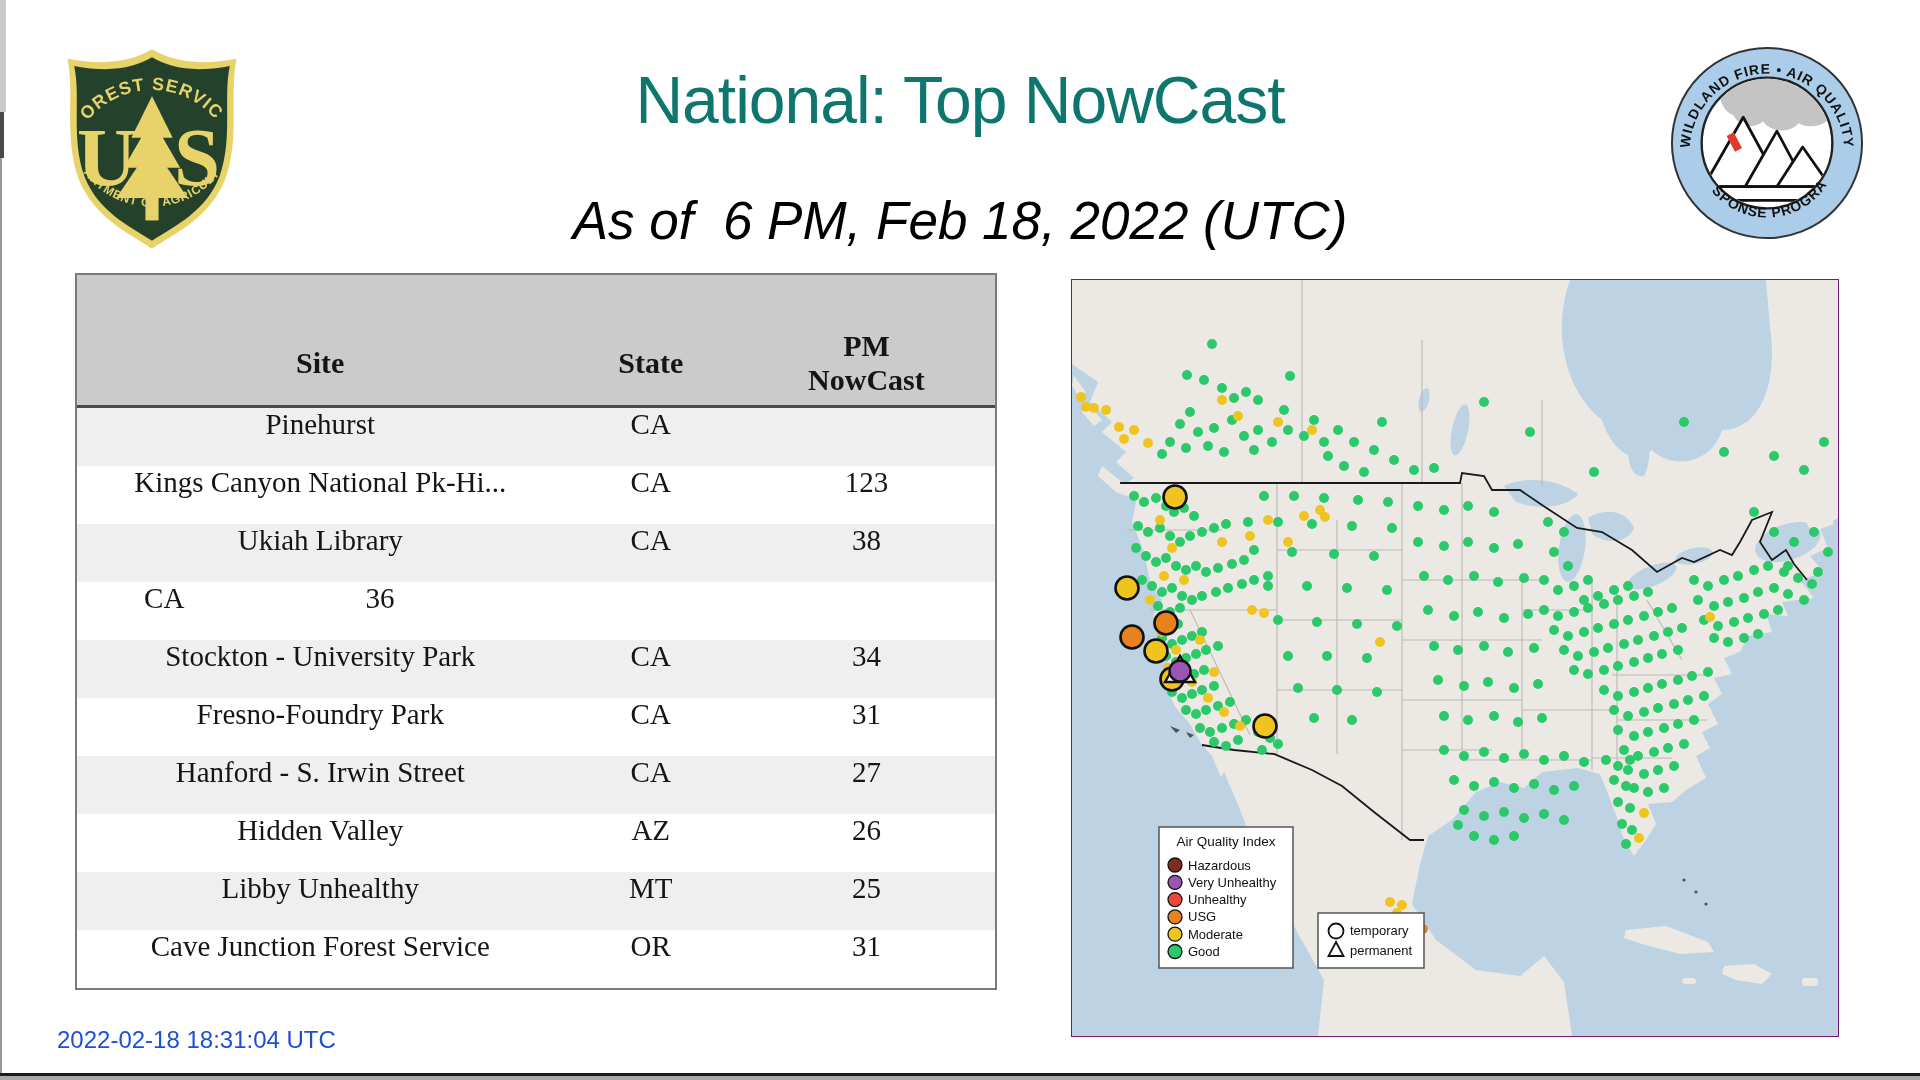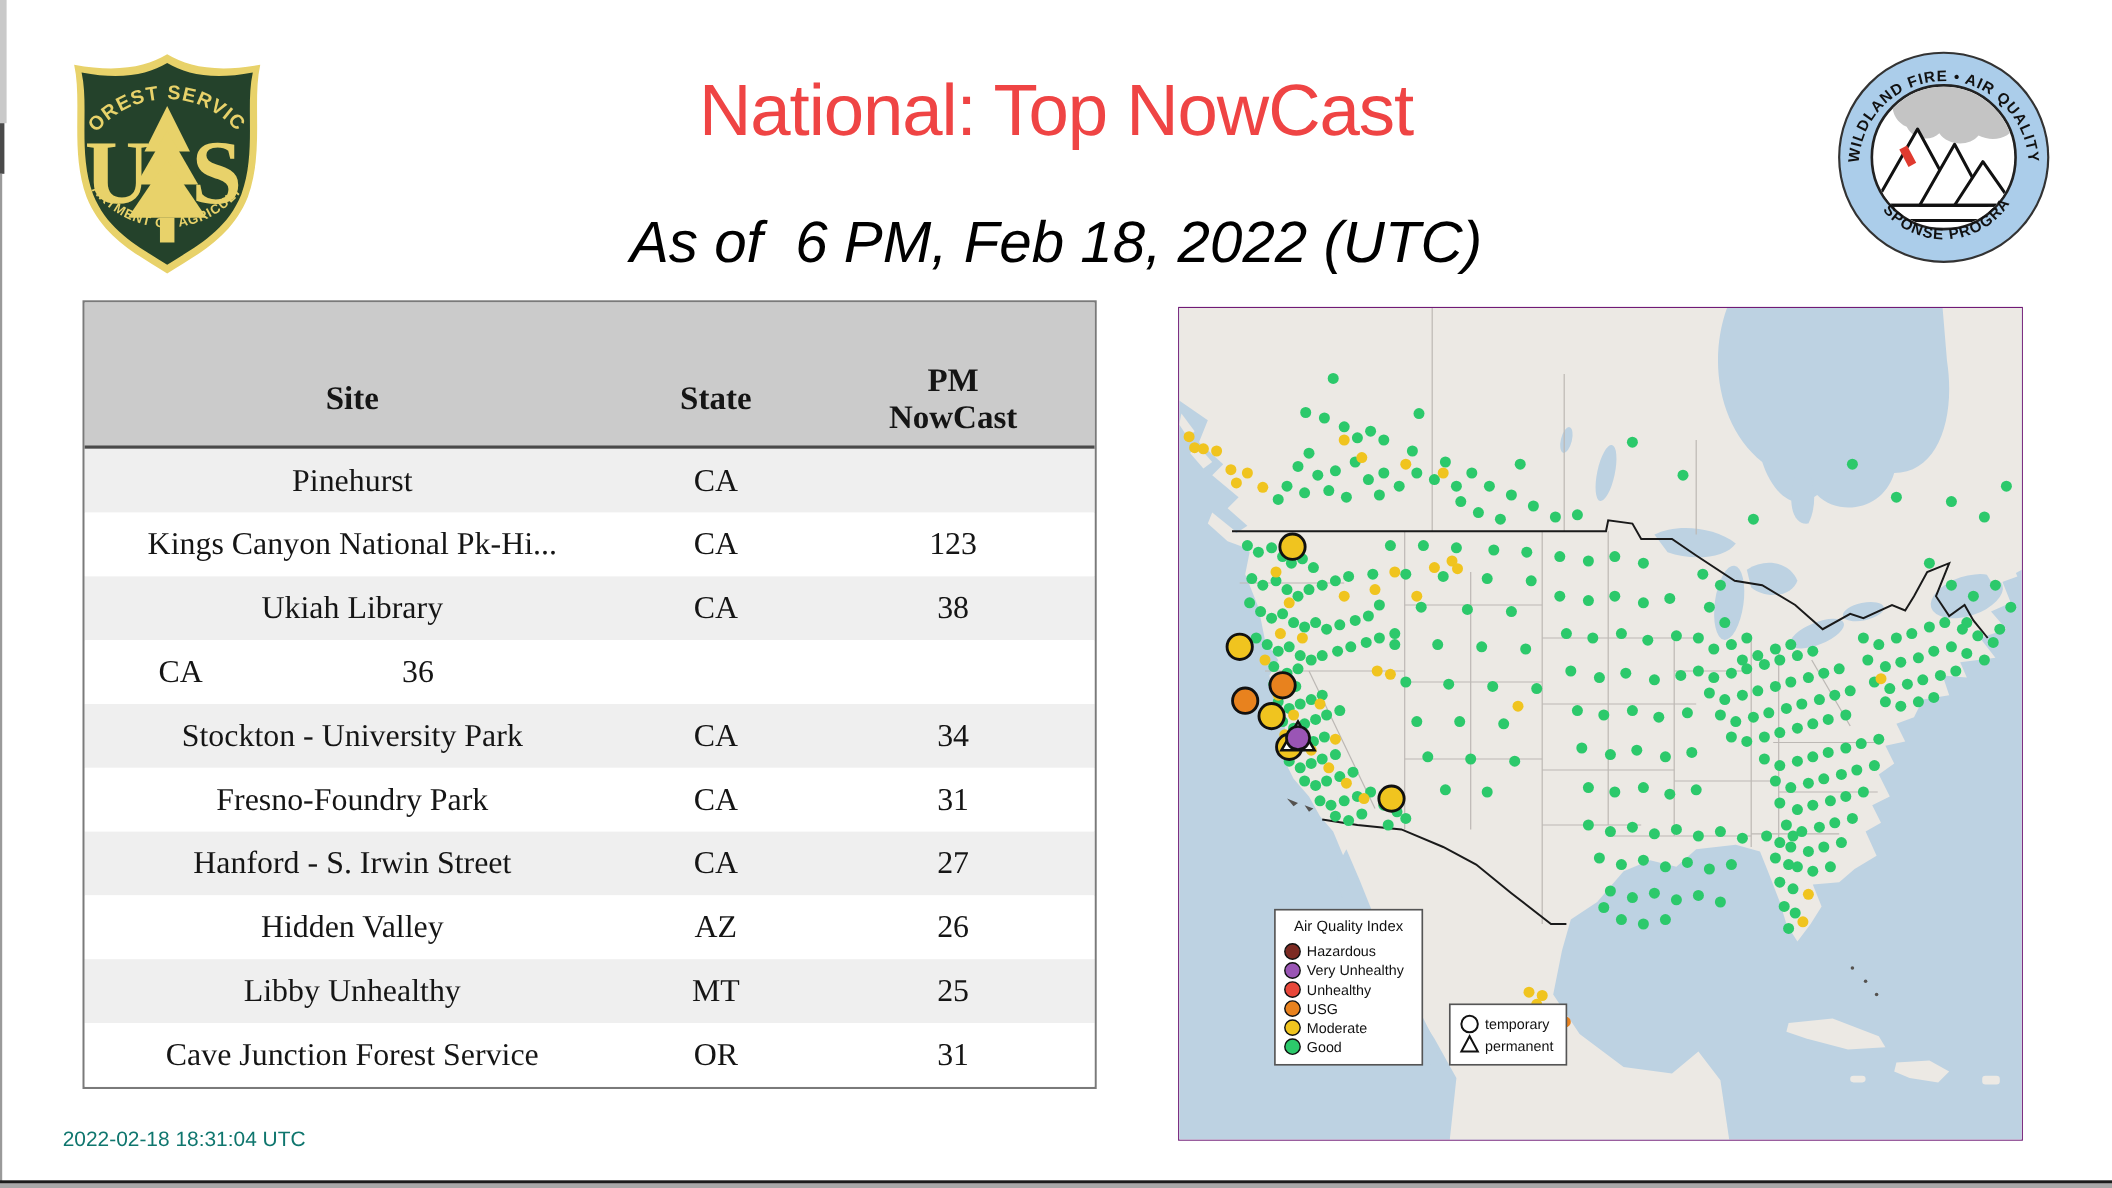--- a/index.html
+++ b/index.html
@@ -6,43 +6,43 @@
   .page{position:relative;width:1920px;height:1080px;background:#fff;overflow:hidden;
         font-family:"Liberation Sans",sans-serif;}
   
   .edge-left-light{position:absolute;left:0;top:0;width:6px;height:112px;background:#c9c9c9;}
   .edge-left-dark{position:absolute;left:0;top:112px;width:4px;height:46px;background:#4a4a4a;}
   .edge-left-thin{position:absolute;left:0;top:158px;width:2px;height:917px;background:#9a9a9a;}
   .edge-bottom-line{position:absolute;left:0;top:1073px;width:1920px;height:3px;background:#1c1c1c;}
   .edge-bottom-gray{position:absolute;left:0;top:1076px;width:1920px;height:4px;background:#a8a8a8;}
 
   .title{position:absolute;left:0;right:0;top:62px;text-align:center;
-         font-size:66px;color:#ef4444;letter-spacing:-1px;}
+         font-size:66px;color:#0f766e;letter-spacing:-1px;}
   .subtitle{position:absolute;left:0;right:0;top:190px;text-align:center;
          font-size:53px;color:#000;white-space:pre;font-style:italic;}
 
   .fs-logo{position:absolute;left:58px;top:42px;width:188px;height:214px;}
   .wf-logo{position:absolute;left:1668px;top:44px;width:198px;height:198px;}
 
   
   .nowtable{position:absolute;left:75px;top:273px;width:918px;
             border:2px solid #7a7a7a;font-family:"Liberation Serif",serif;color:#151515;}
   .thead{display:flex;height:130px;background:#cbcbcb;border-bottom:3px solid #4a4a4a;
          font-weight:bold;font-size:30px;align-items:center;text-align:center;}
   .th{line-height:1.12;margin-top:46px;}
-  .trow{display:flex;height:58px;align-items:center;text-align:center;font-size:29px;}
+  .trow{display:flex;height:58px;text-align:center;font-size:29px;}
   .trow:nth-child(odd){background:#efefef;}
   .trow:nth-child(even){background:#ffffff;}
   .c-site{width:53%;}
   .c-state{width:19%;}
   .c-pm{width:28%;}
 
   .map-wrap{position:absolute;left:1071px;top:279px;width:766px;height:756px;border:1px solid #701a75;}
 
-  .timestamp{position:absolute;left:57px;top:1026px;font-size:19px;color:#0f766e;}
+  .timestamp{position:absolute;left:57px;top:1026px;font-size:24px;color:#1d4ed8;}
 </style>
 </head>
 <body>
 
 <div class="page">
 
   <div class="edge-left-light"></div>
   <div class="edge-left-dark"></div>
   <div class="edge-left-thin"></div>
   <div class="edge-bottom-line"></div>

